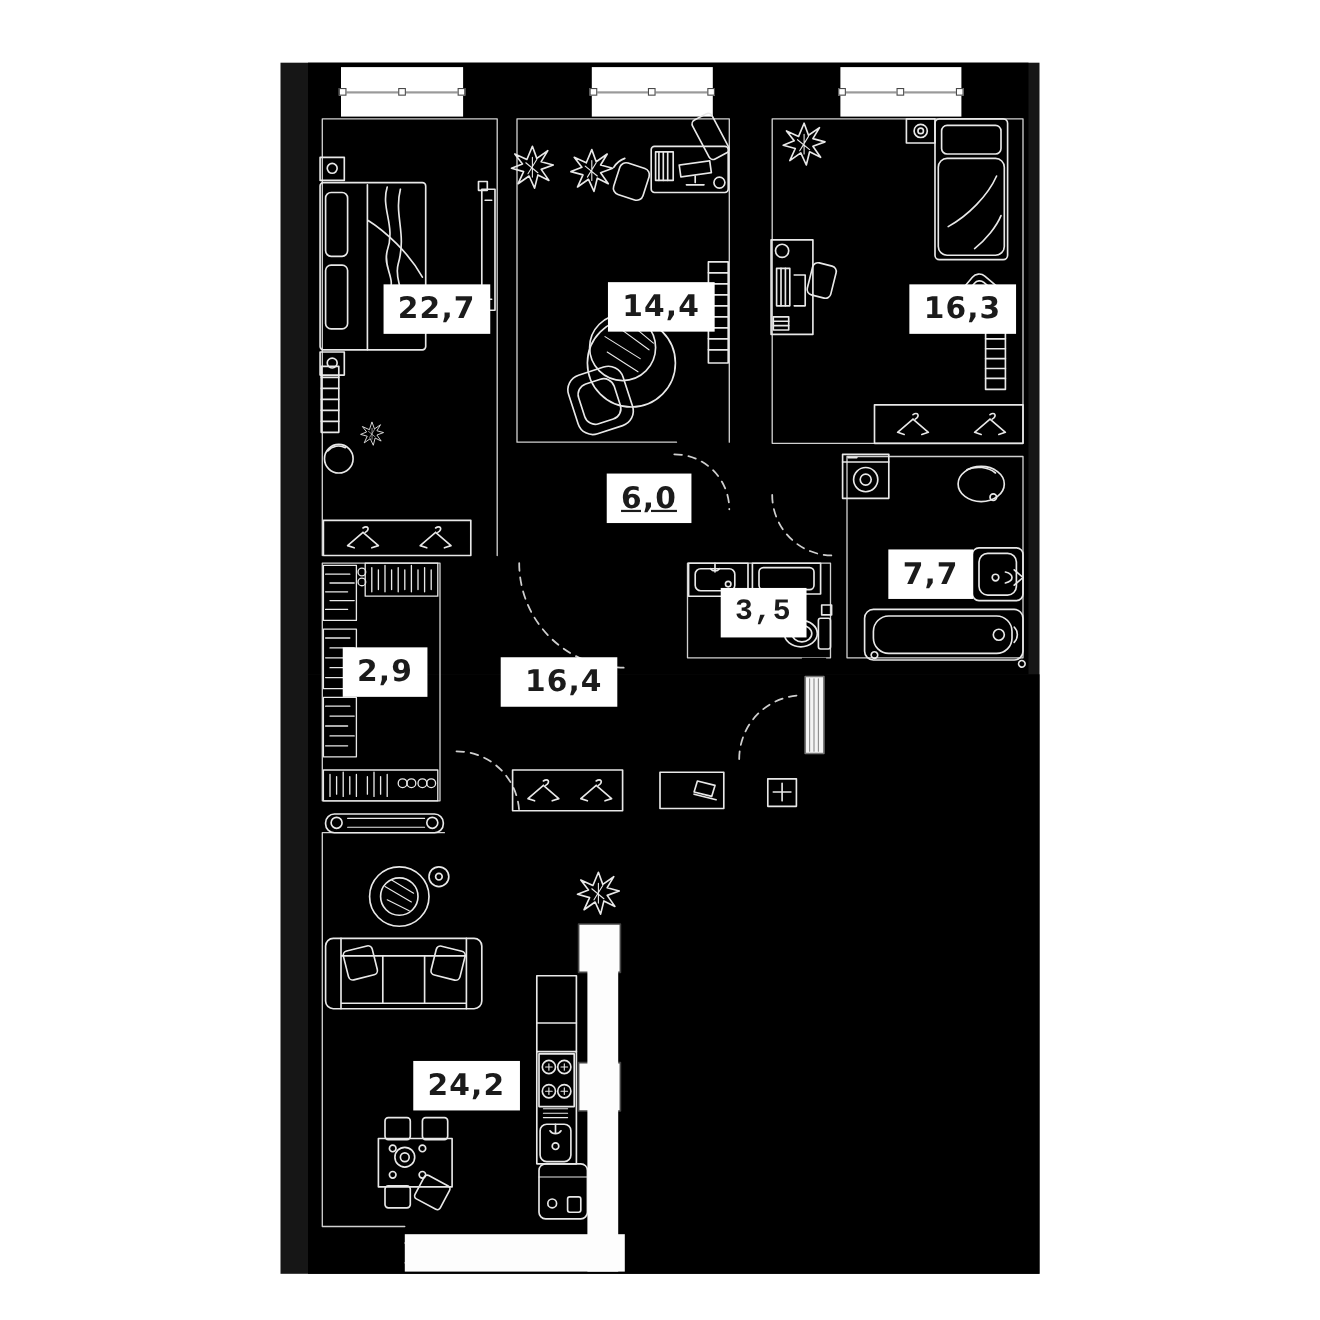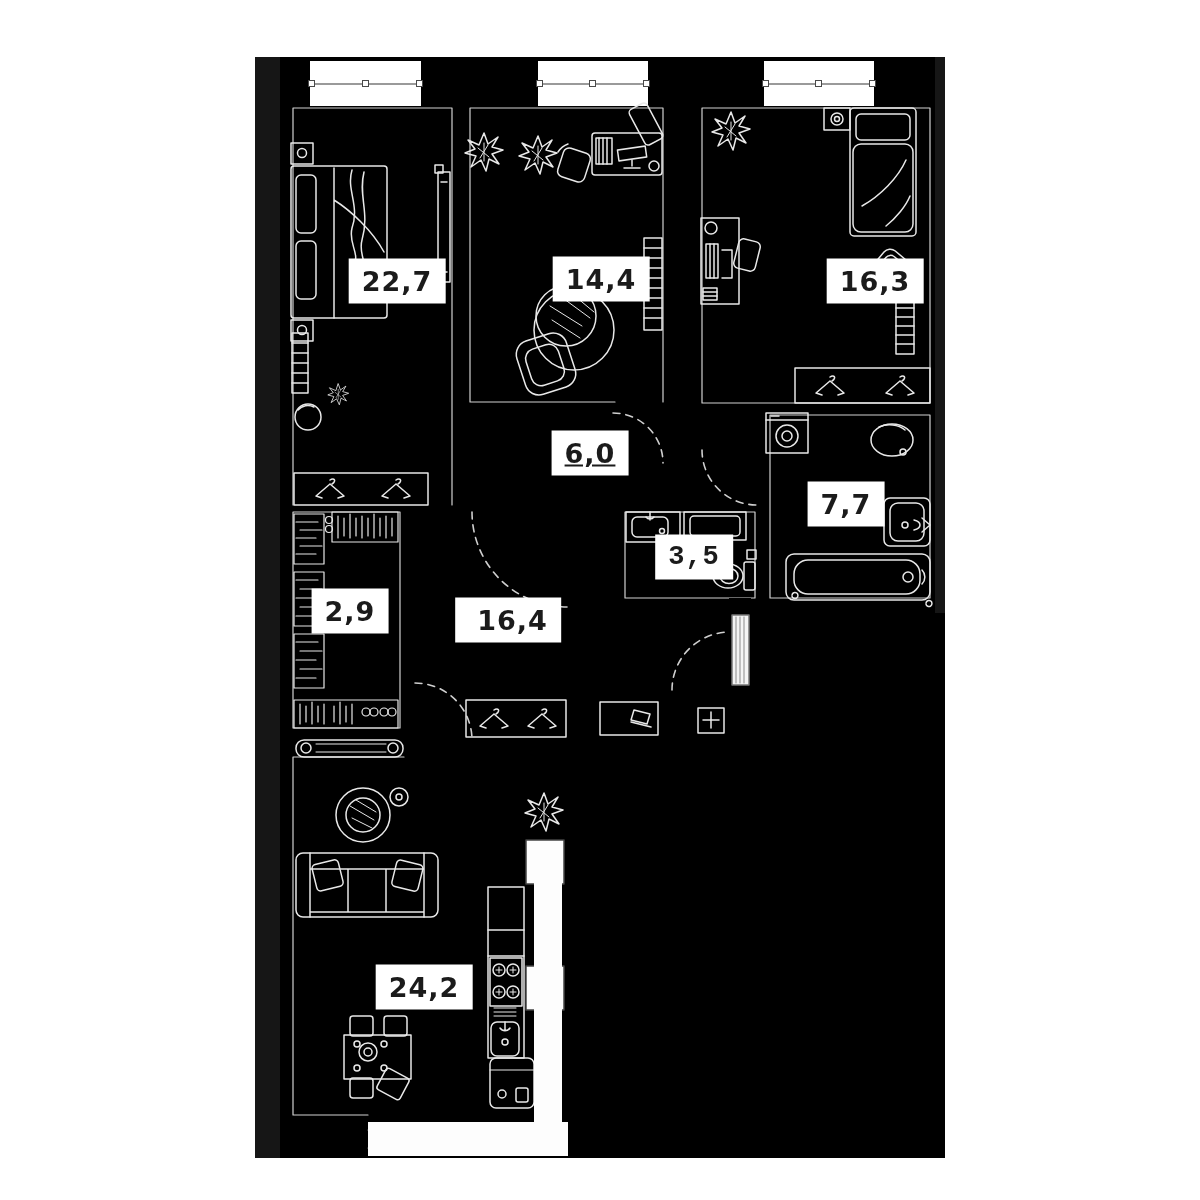--- a/index.html
+++ b/index.html
@@ -334,18 +334,18 @@
     <g stroke="#444">
       <rect x="526" y="840" width="38" height="44" fill="#fdfdfd"></rect>
       <rect x="526" y="966" width="38" height="44" fill="#fdfdfd"></rect>
     </g>
   </svg>
 
   <div class="room-label" style="left:397px;top:281px;">22,7</div>
   <div class="room-label" style="left:601px;top:247px;margin-top:32px;">14,4</div>
   <div class="room-label" style="left:827px;top:281px;margin-left:48px;">16,3</div>
   <div class="room-label" style="left:590px;top:453px;text-decoration:underline;">6,0</div>
-  <div class="room-label" style="left:846px;top:504px;">7,7</div>
+  <div class="room-label" style="left:846px;top:522px;">7,7</div>
   <div class="room-label" style="left:694px;top:557px;font-family:Liberation Mono, monospace;">3,5</div>
   <div class="room-label" style="left:350px;top:611px;">2,9</div>
   <div class="room-label" style="left:508px;top:620px;padding-left:22px;">16,4</div>
   <div class="room-label" style="left:424px;top:987px;">24,2</div>
 </div>
 
 </body></html>

